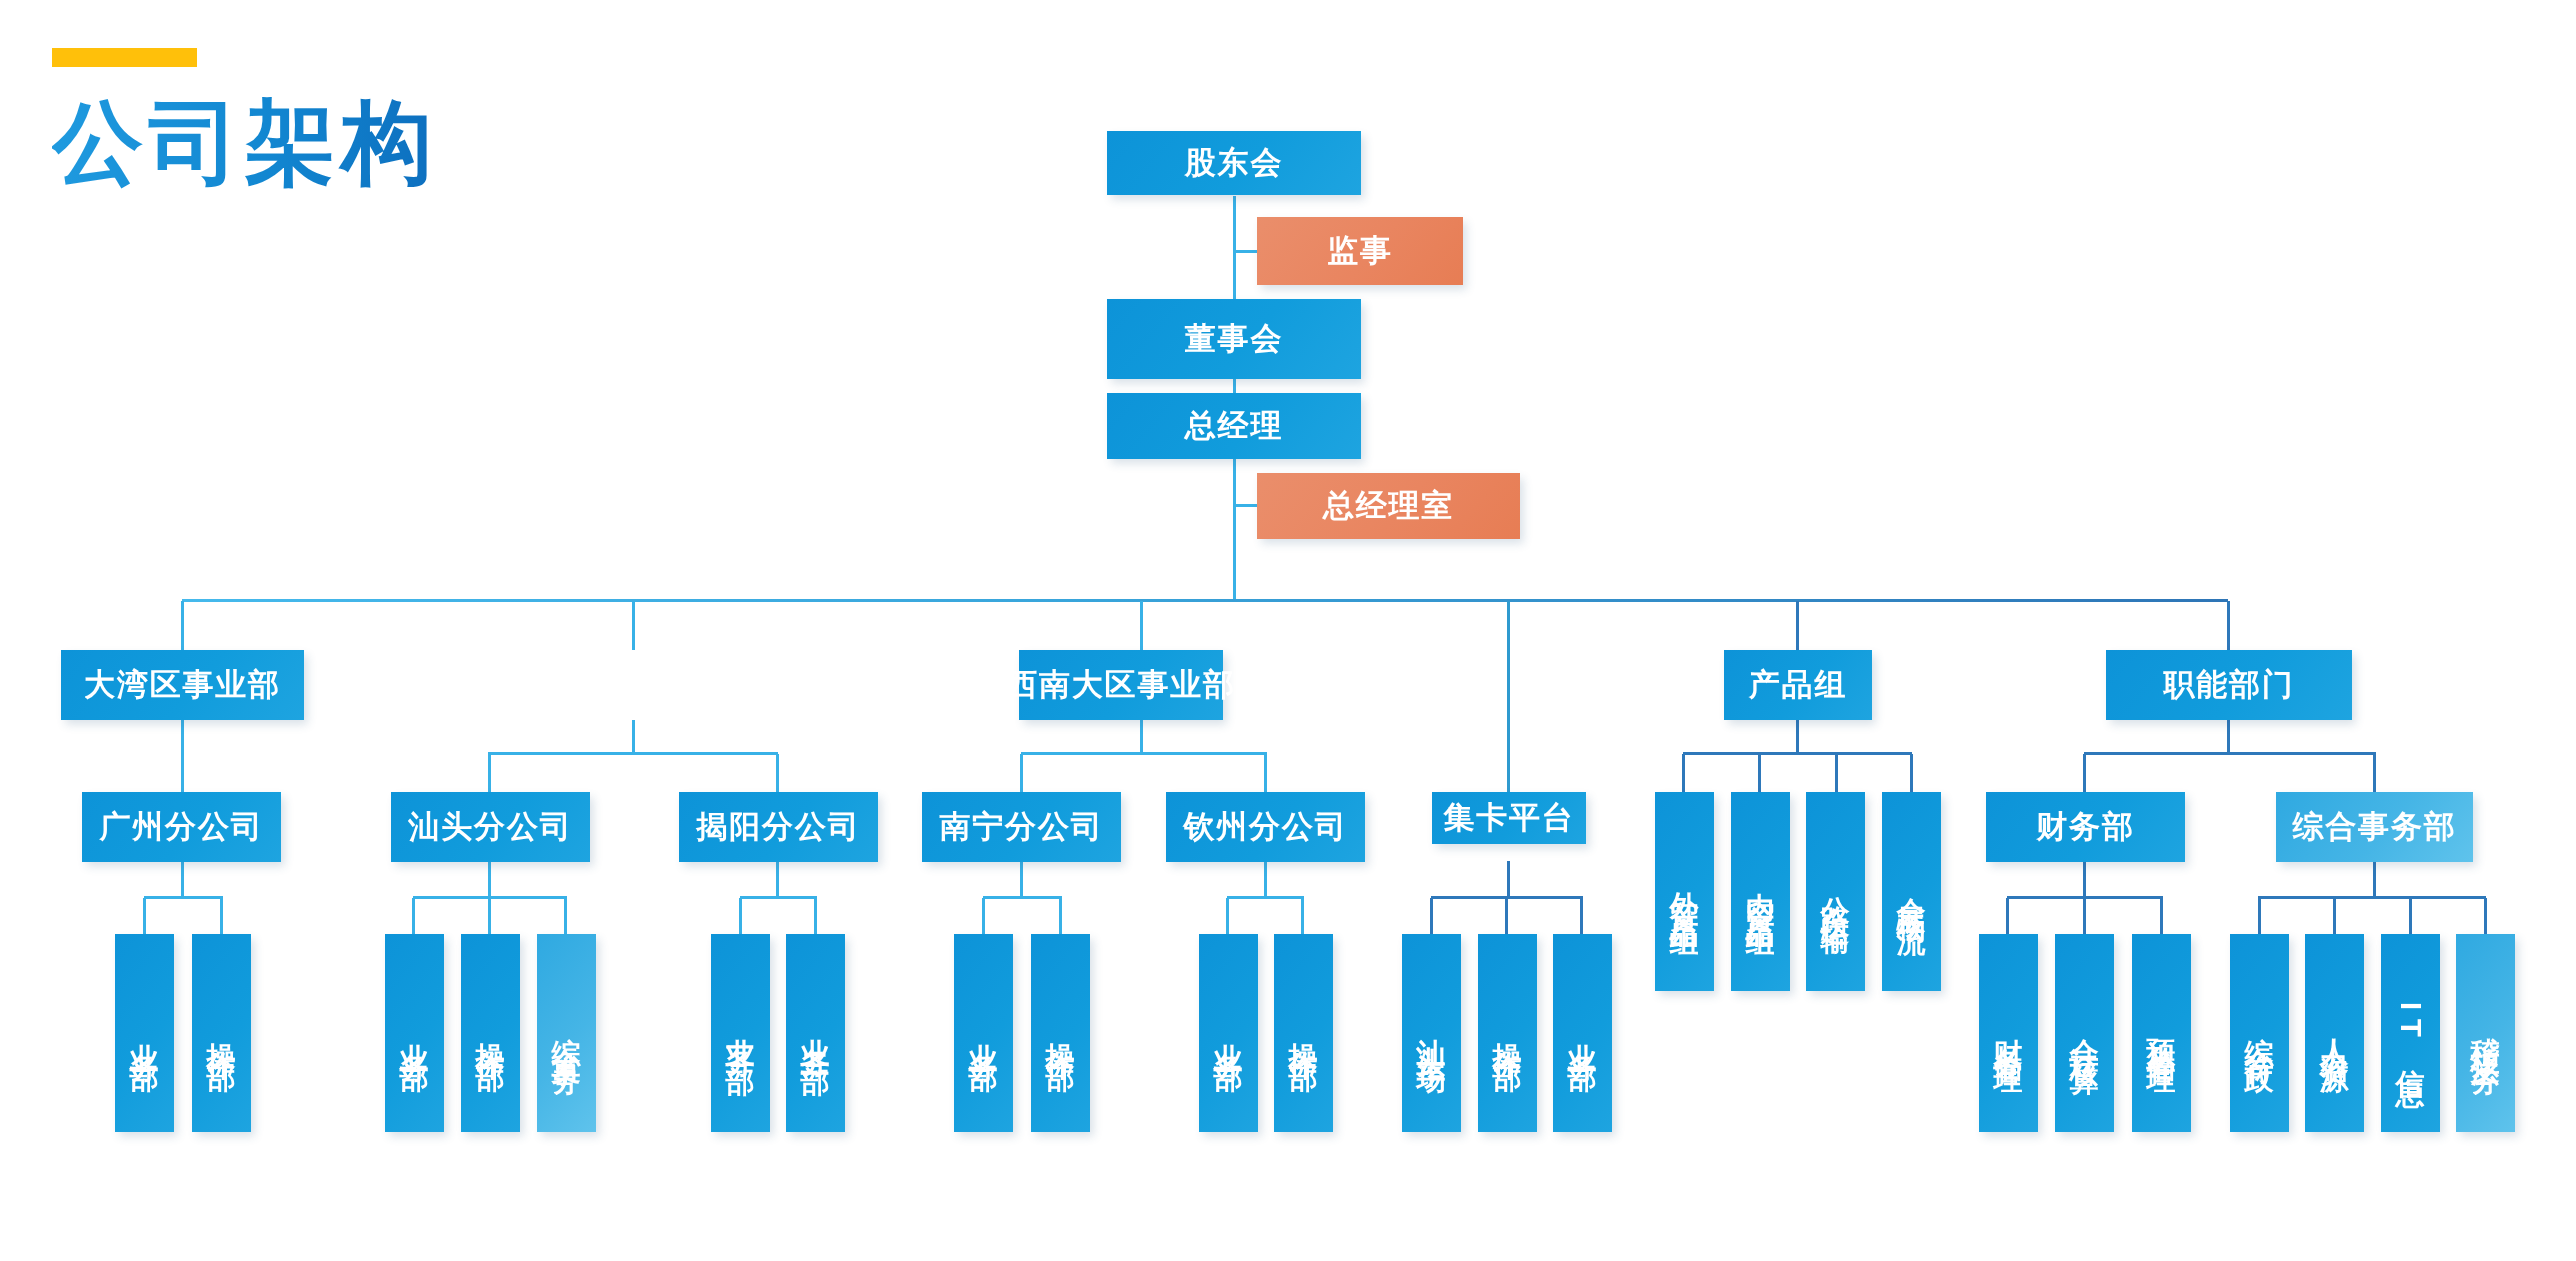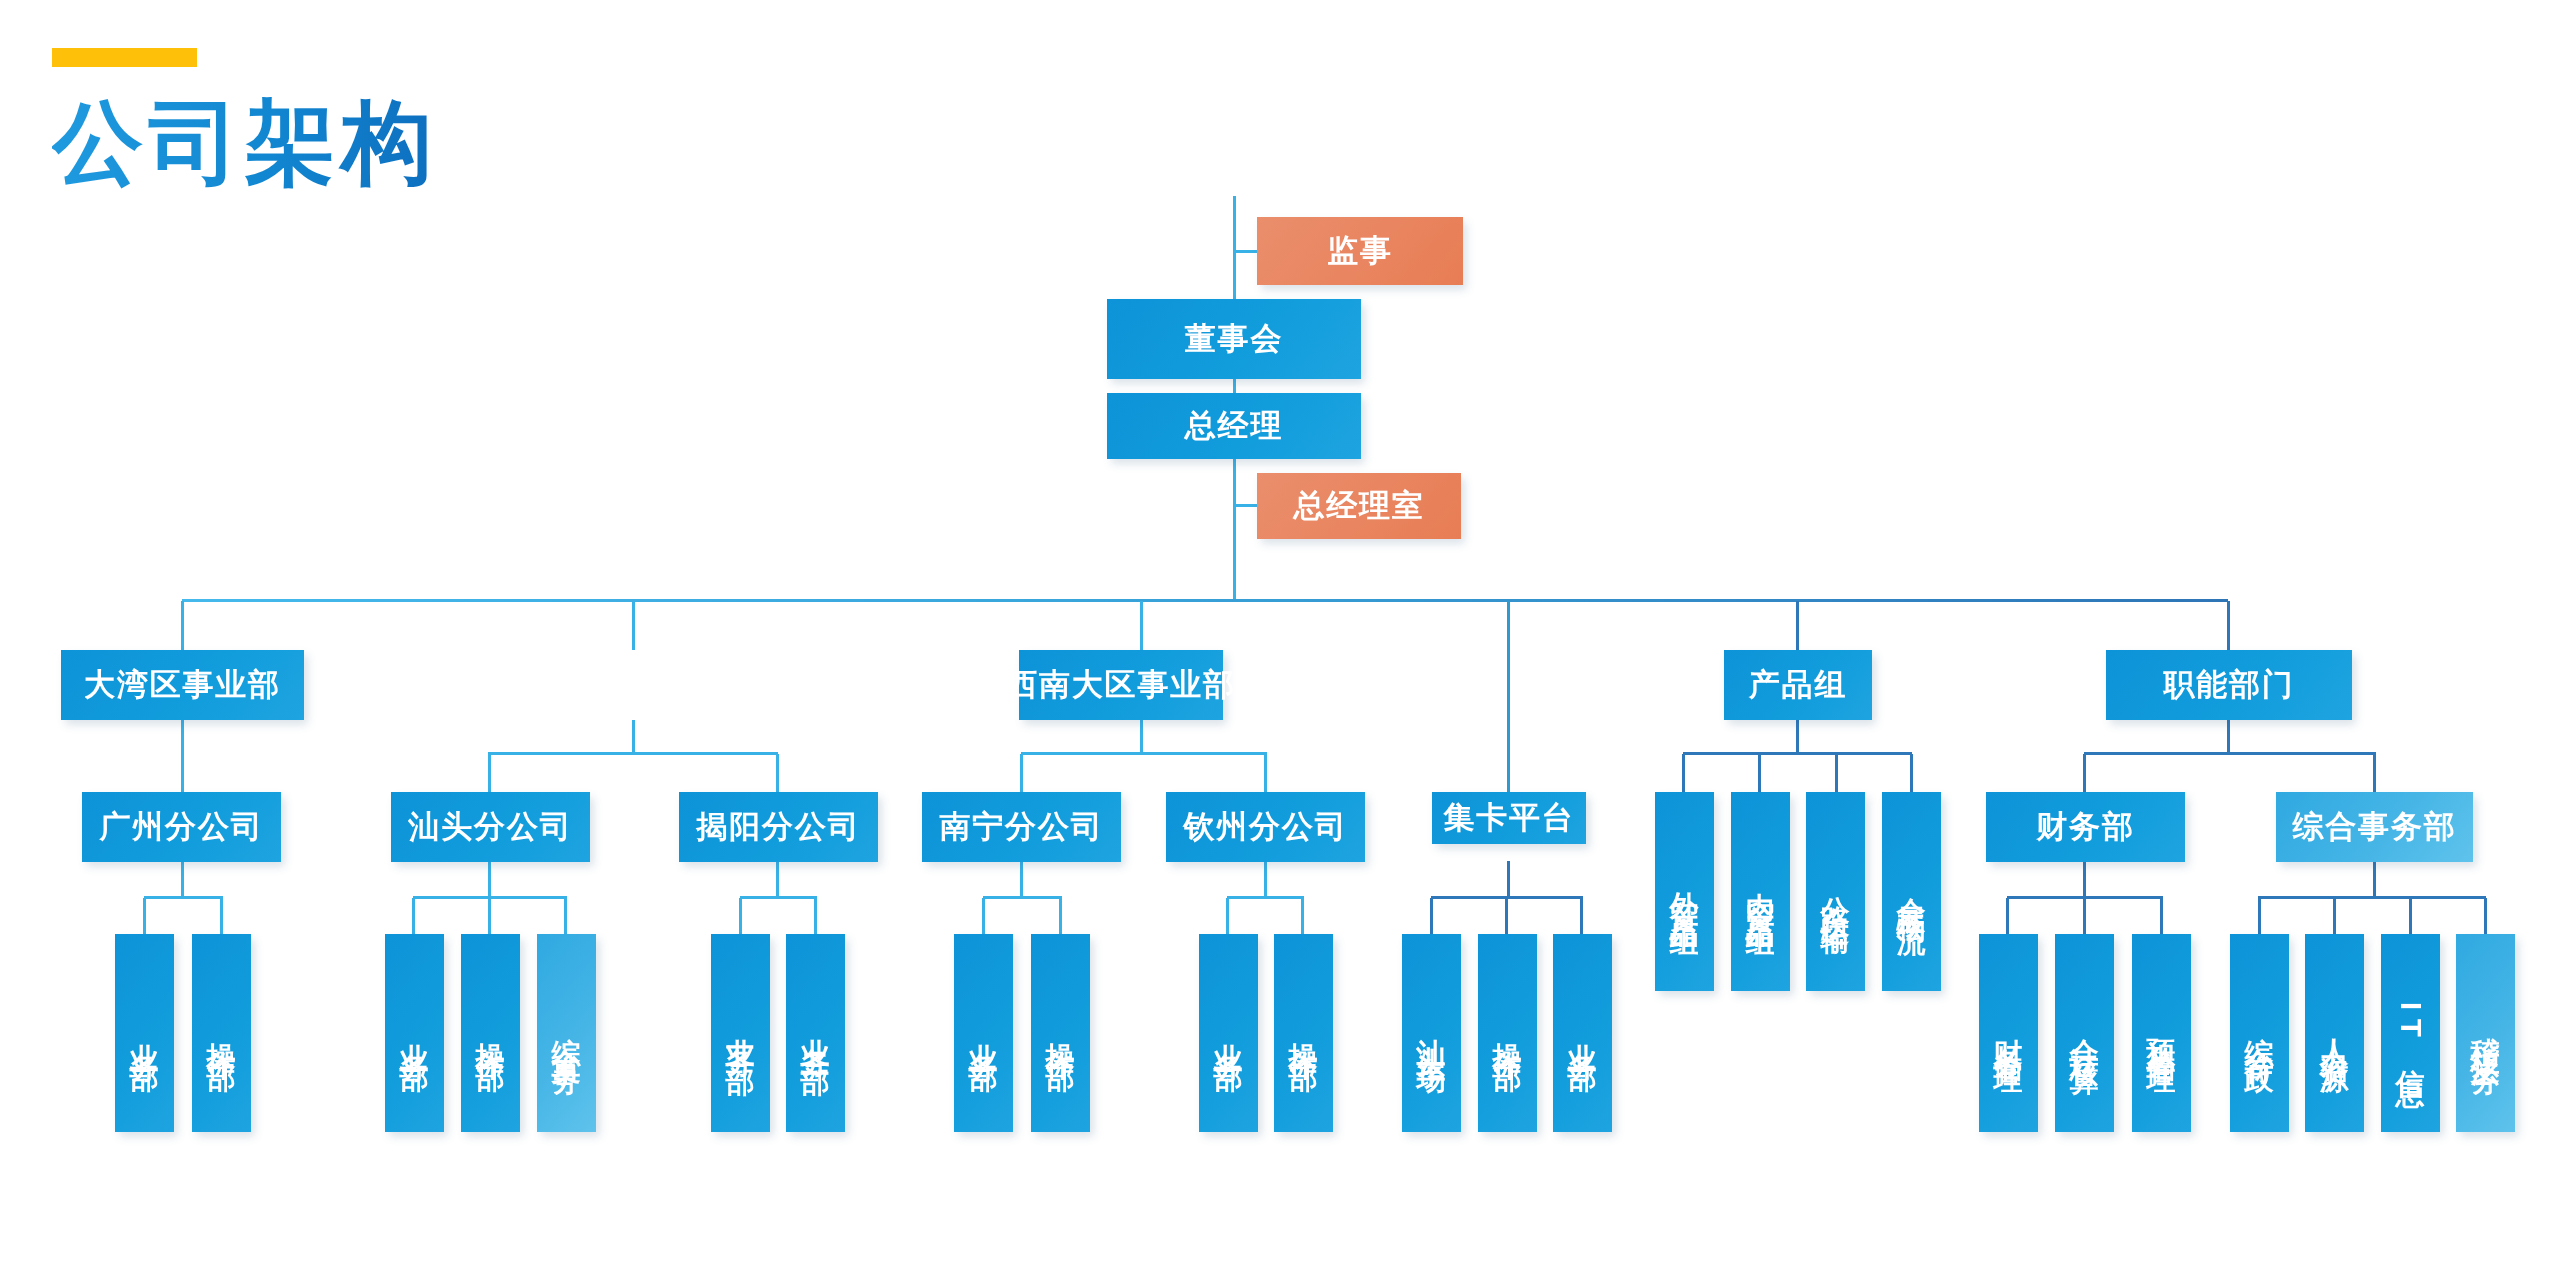--- a/index.html
+++ b/index.html
@@ -117,24 +117,25 @@
   <i class="vl c2" style="left:2006px;top:898px;height:36px"></i>
   <i class="vl c2" style="left:2083px;top:898px;height:36px"></i>
   <i class="vl c2" style="left:2160px;top:898px;height:36px"></i>
   <i class="vl c2" style="left:2373px;top:861px;height:37px"></i>
   <i class="hl c2" style="left:2258px;top:896px;width:228px"></i>
   <i class="vl c2" style="left:2258px;top:898px;height:36px"></i>
   <i class="vl c2" style="left:2333px;top:898px;height:36px"></i>
   <i class="vl c2" style="left:2409px;top:898px;height:36px"></i>
   <i class="vl c2" style="left:2484px;top:898px;height:36px"></i>
 
+  <div class="box" style="left:1107px;top:131px;width:254px;height:64px">股东会</div>
   <div class="box orange" style="left:1257px;top:217px;width:206px;height:68px">监事</div>
   <div class="box" style="left:1107px;top:299px;width:254px;height:80px">董事会</div>
   <div class="box" style="left:1107px;top:393px;width:254px;height:66px">总经理</div>
-  <div class="box orange" style="left:1257px;top:473px;width:204px;height:66px">总经理室</div>
+  <div class="box orange" style="left:1257px;top:473px;width:263px;height:66px">总经理室</div>
 
   <div class="box" style="left:61px;top:650px;width:243px;height:70px">大湾区事业部</div>
   <div class="box" style="left:1019px;top:650px;width:204px;height:70px">西南大区事业部</div>
   <div class="box" style="left:1724px;top:650px;width:148px;height:70px">产品组</div>
   <div class="box" style="left:2106px;top:650px;width:246px;height:70px">职能部门</div>
 
   <div class="box" style="left:82px;top:792px;width:199px;height:70px">广州分公司</div>
   <div class="box" style="left:391px;top:792px;width:199px;height:70px">汕头分公司</div>
   <div class="box" style="left:679px;top:792px;width:199px;height:70px">揭阳分公司</div>
   <div class="box" style="left:922px;top:792px;width:199px;height:70px">南宁分公司</div>

